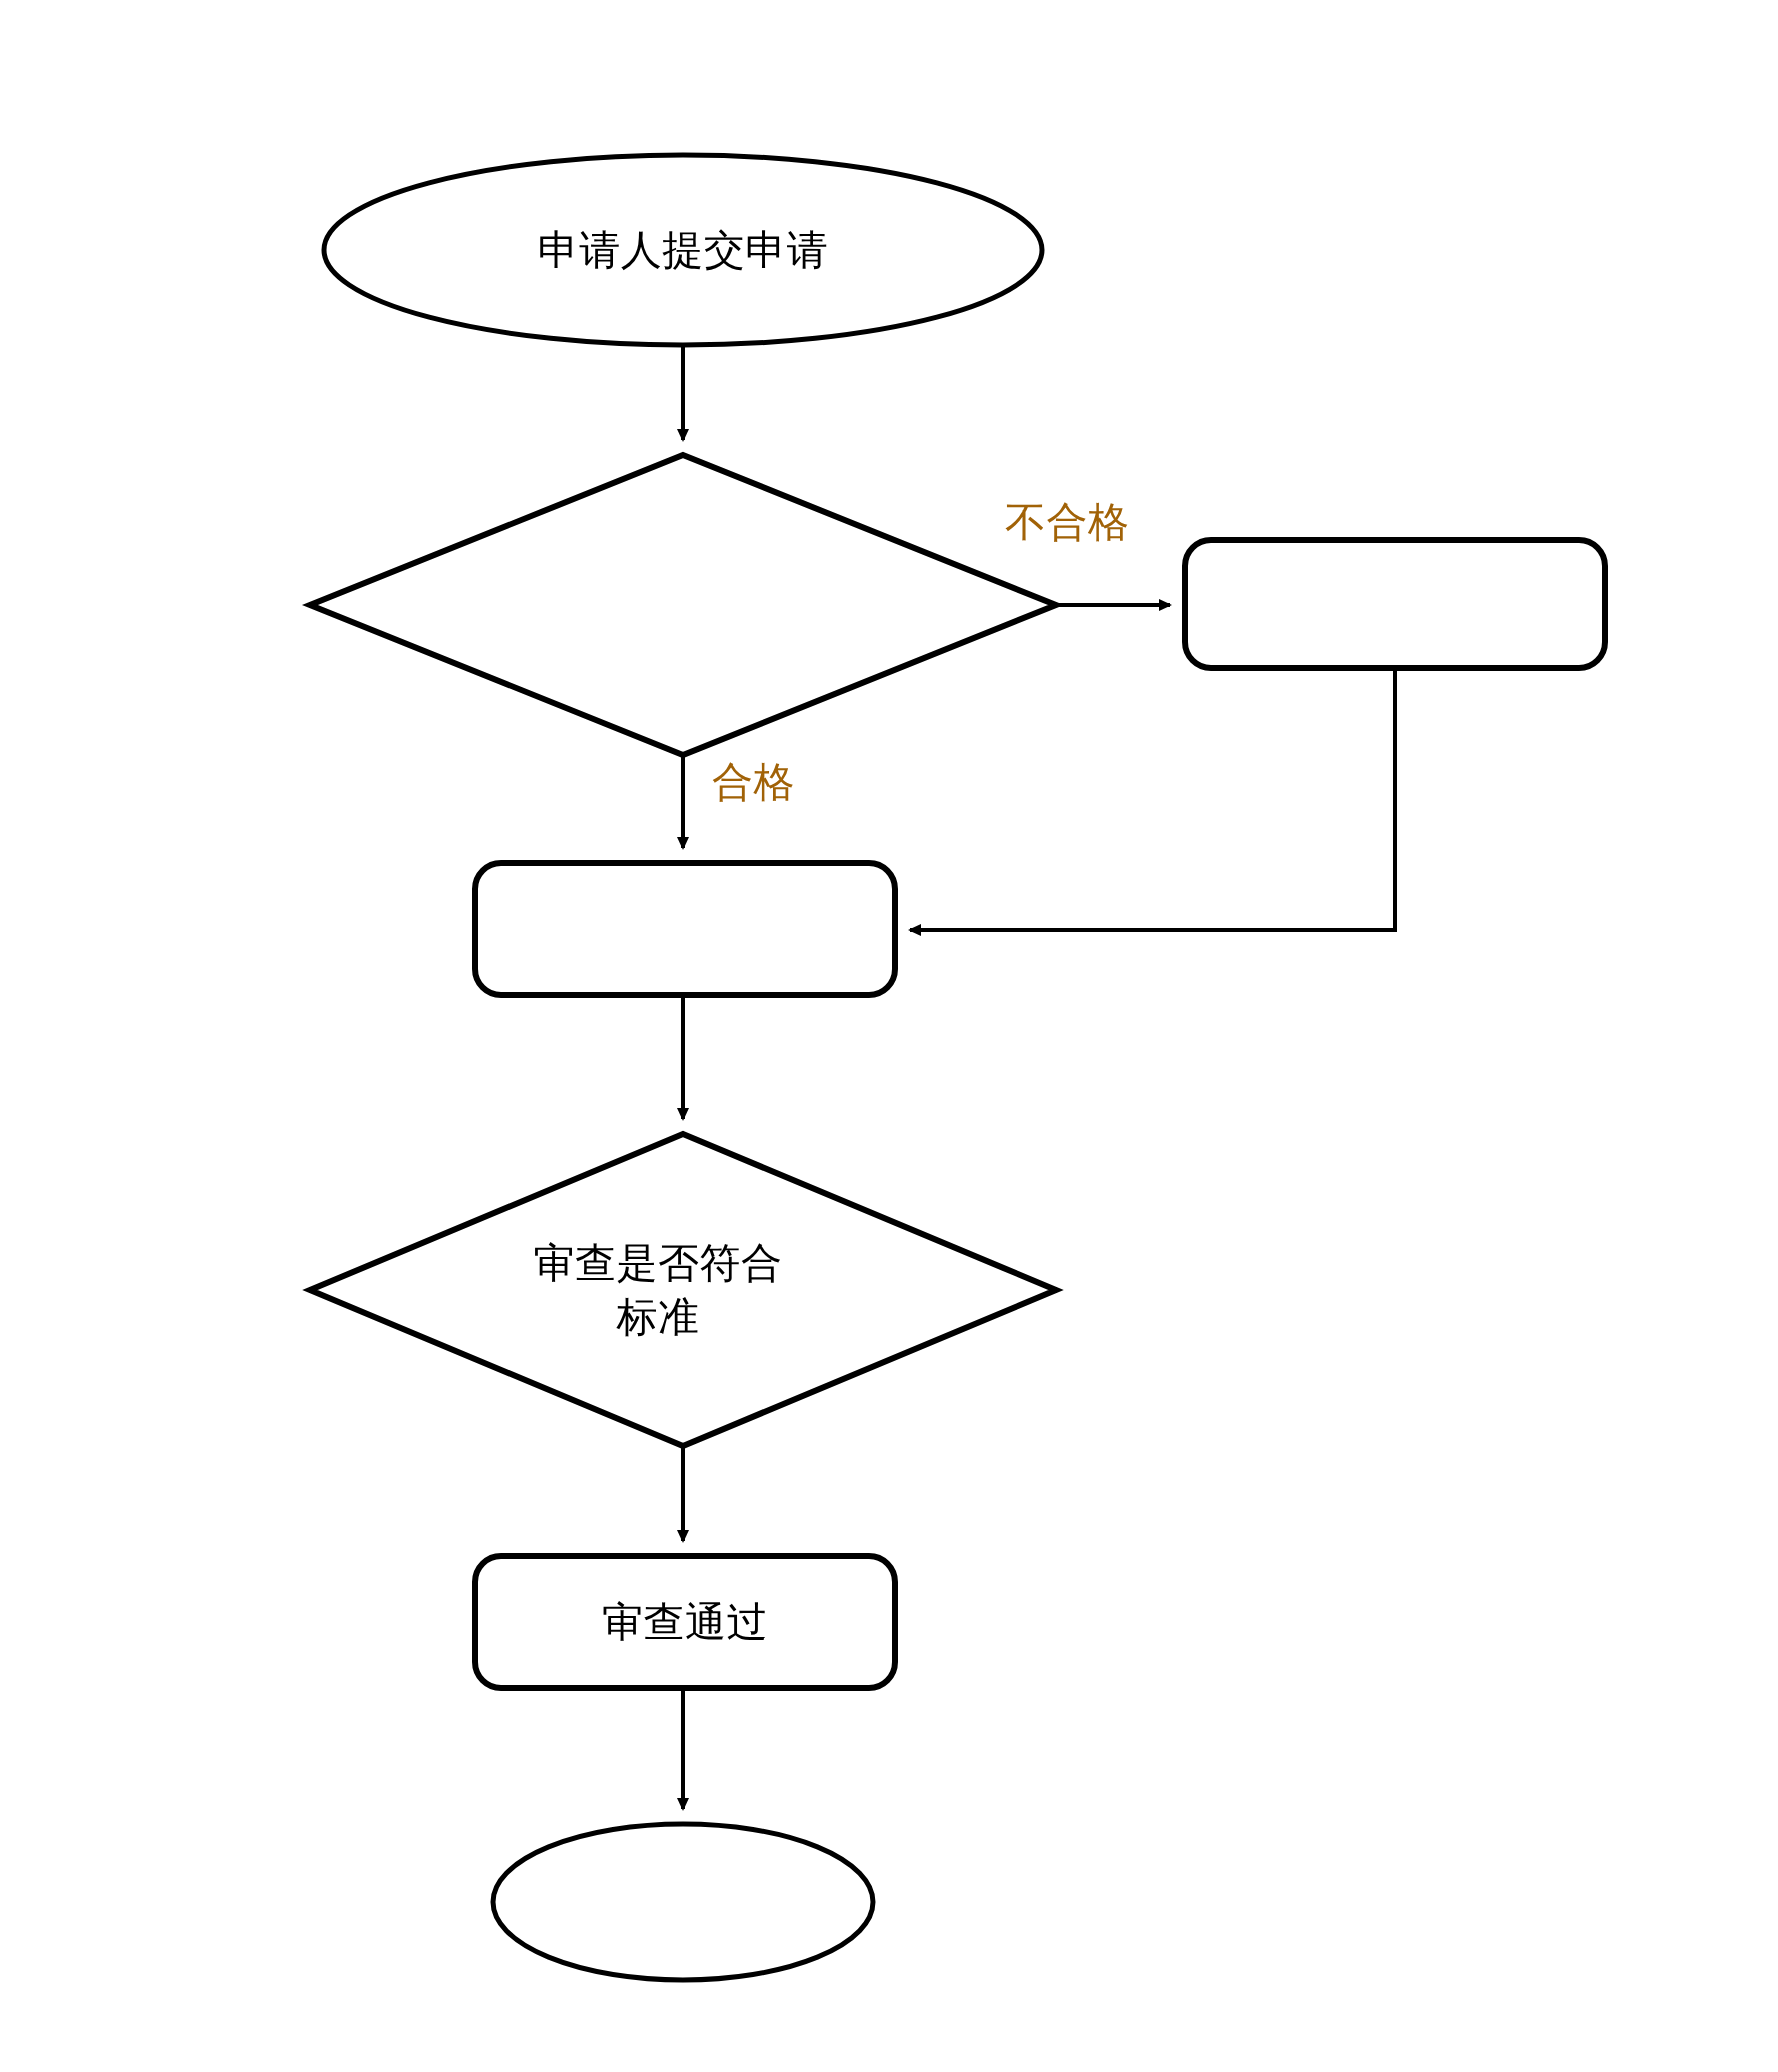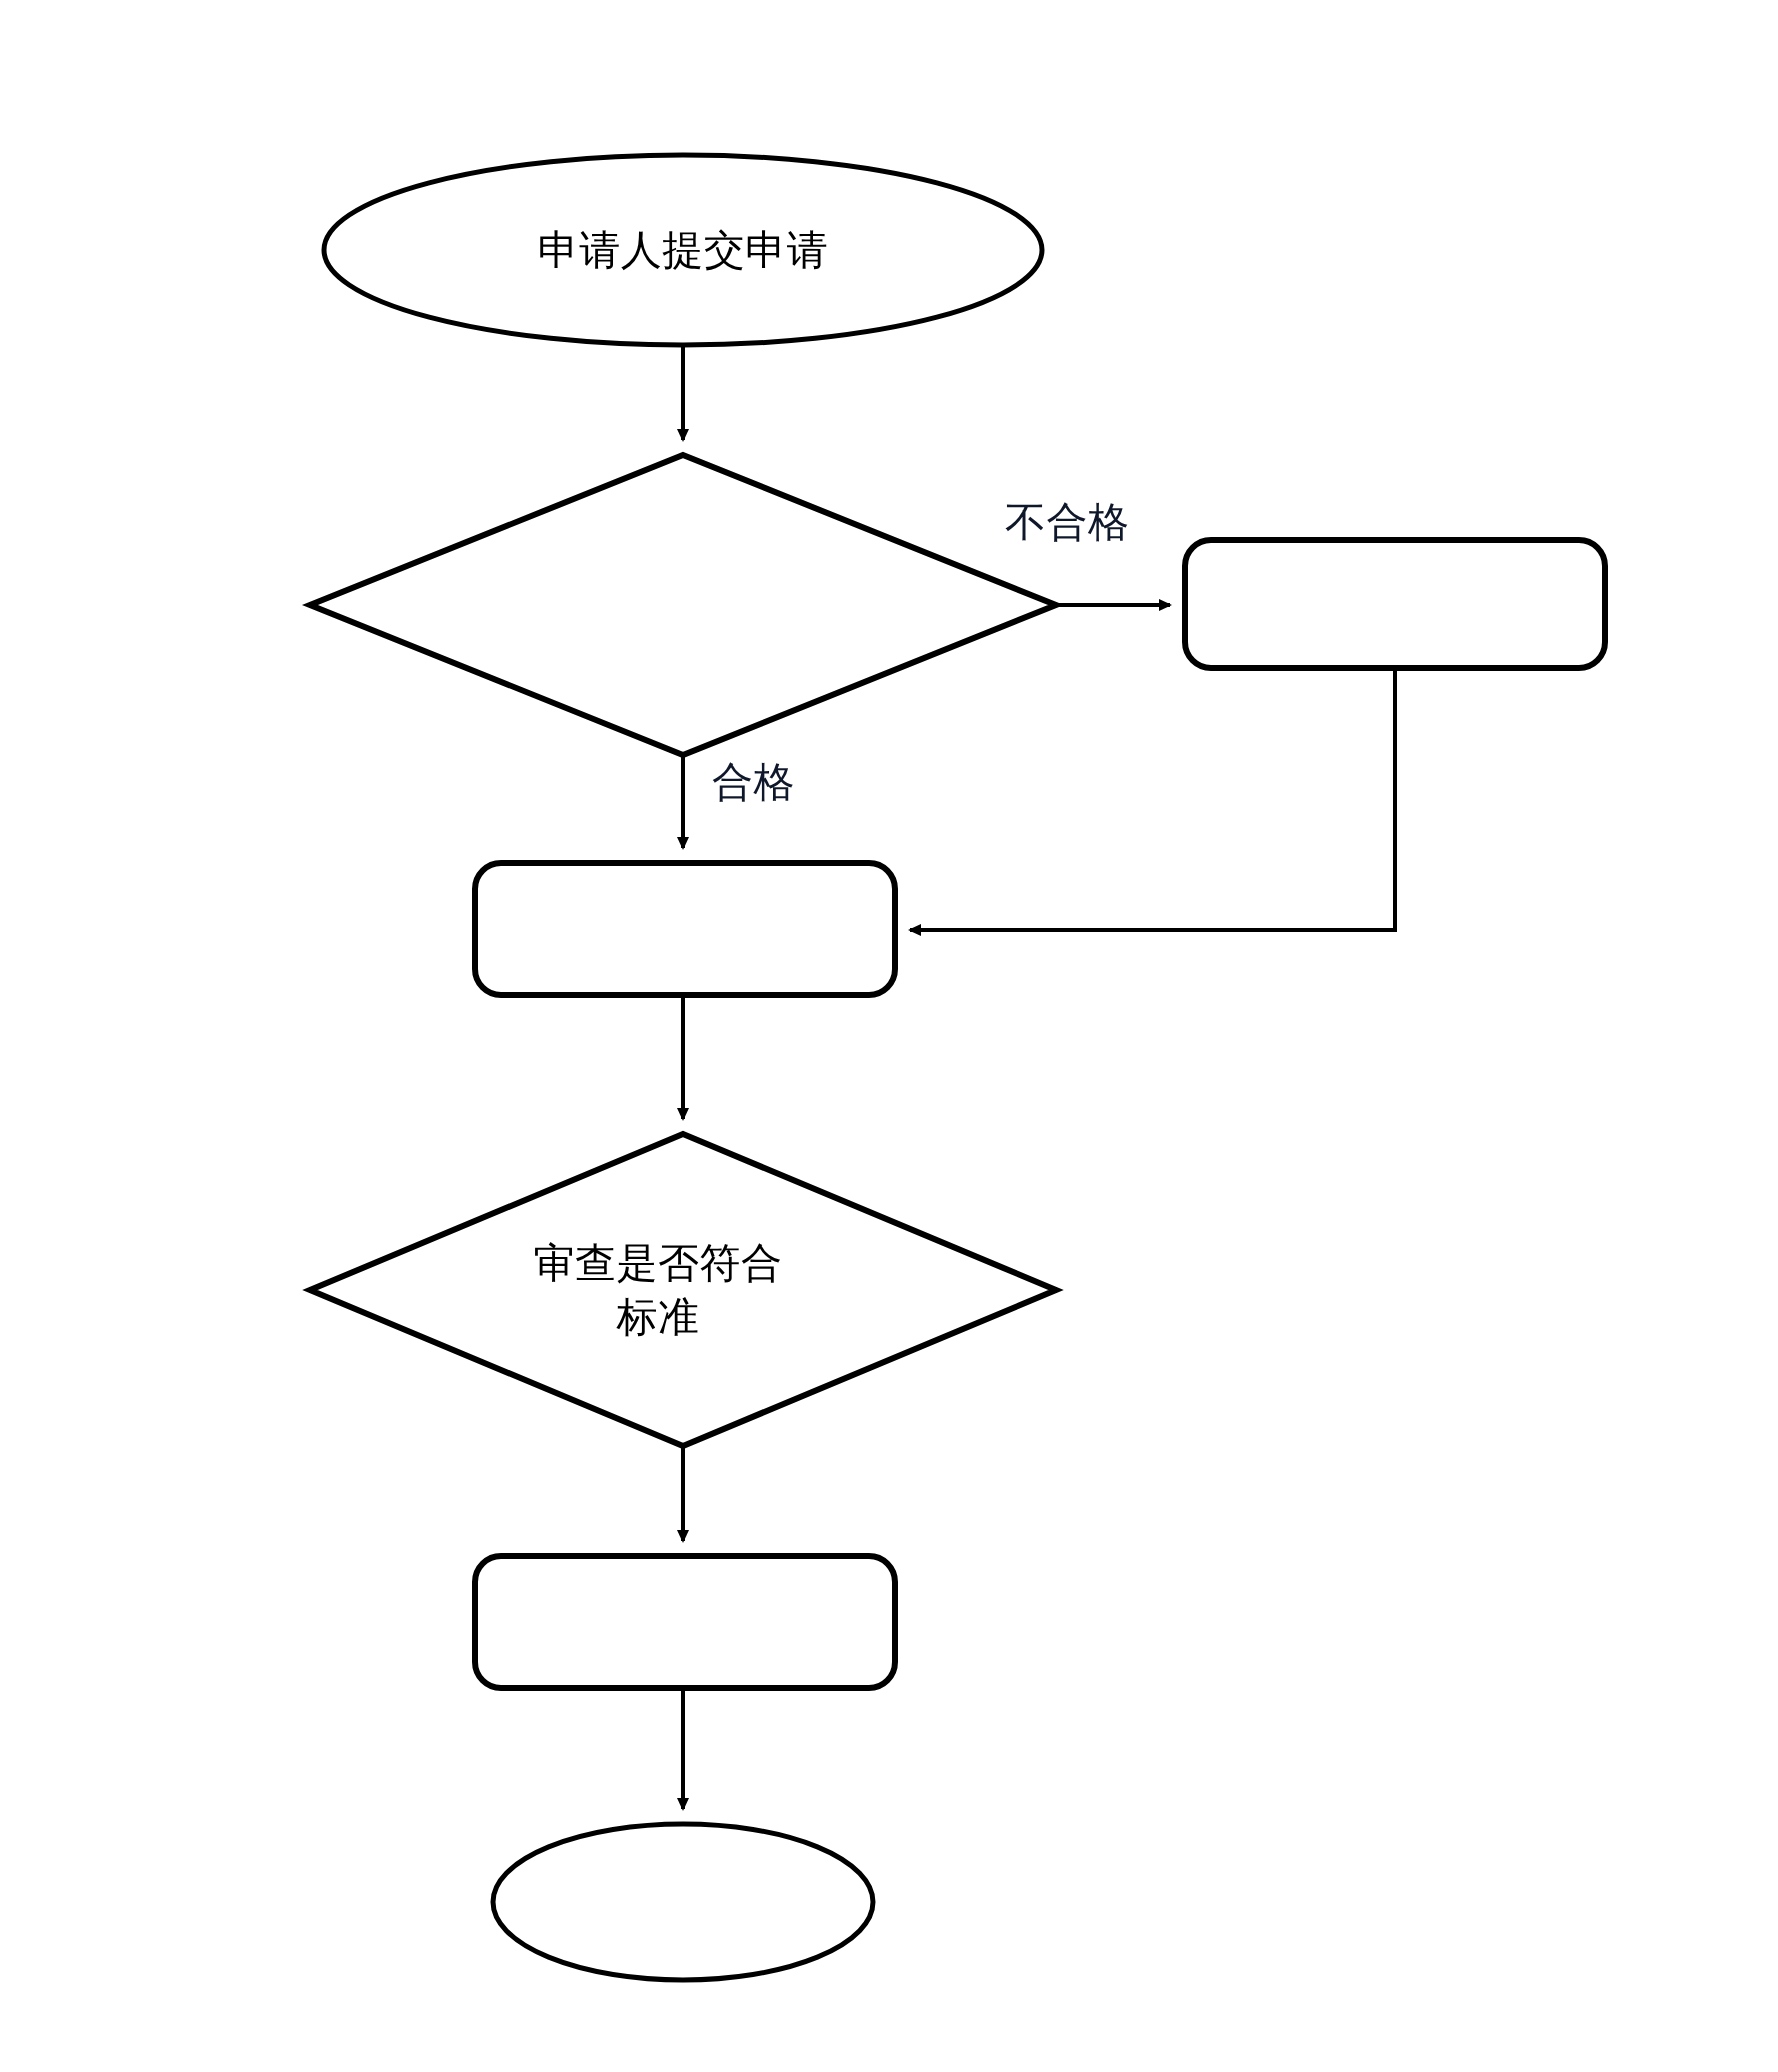--- a/index.html
+++ b/index.html
@@ -35,21 +35,21 @@
     color: #000000;
     font-family: "DejaVu Sans", "Liberation Sans", sans-serif;
     font-size: 41px;
     line-height: 1.32;
     letter-spacing: 0.5px;
     white-space: pre-line;
     pointer-events: none;
   }
   .edge-label {
     position: absolute;
-    color: #0f172a;
+    color: #a16207;
     font-family: "DejaVu Sans", "Liberation Sans", sans-serif;
     font-size: 41px;
     letter-spacing: 0.5px;
     white-space: nowrap;
     pointer-events: none;
   }
 </style>
 </head>
 <body>
 
@@ -92,19 +92,20 @@
   </svg>
 
   <div class="node-text" style="left:324px; top:155px; width:718px; height:190px;">申请人提交申请</div>
 
 
 
 
   <div class="node-text" style="left:405px; top:1205px; width:506px; height:170px;">审查是否符合
 标准</div>
 
+  <div class="node-text" style="left:475px; top:1556px; width:420px; height:132px;">审查通过</div>
 
 
   <div class="edge-label" style="left:1005px; top:495px;">不合格</div>
 
   <div class="edge-label" style="left:712px; top:755px;">合格</div>
 
 </div>
 
 </body></html>

